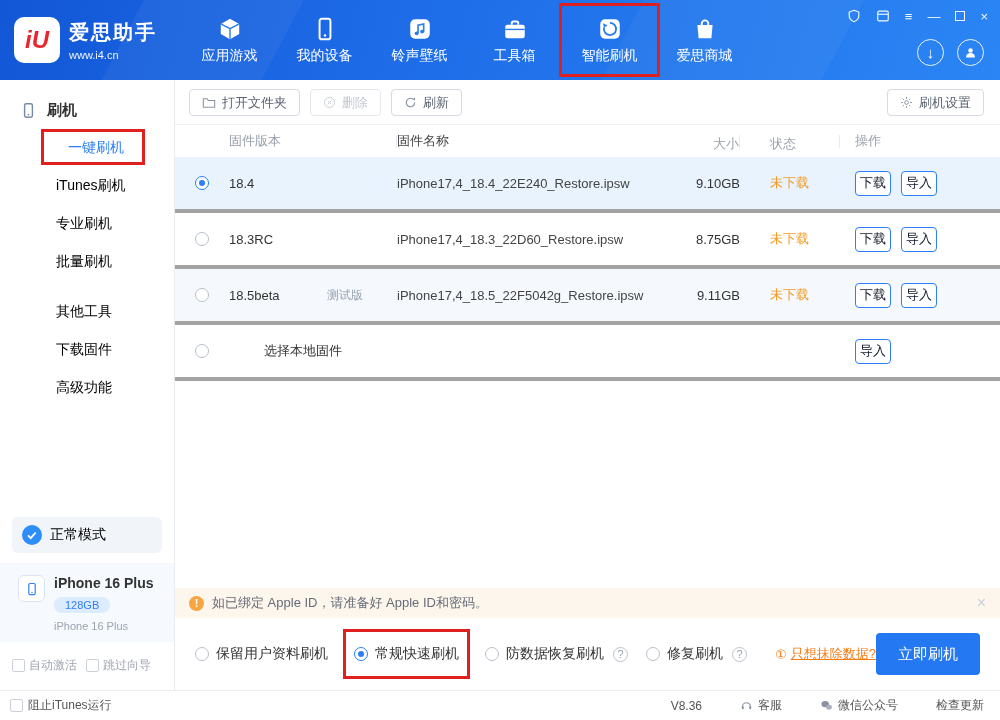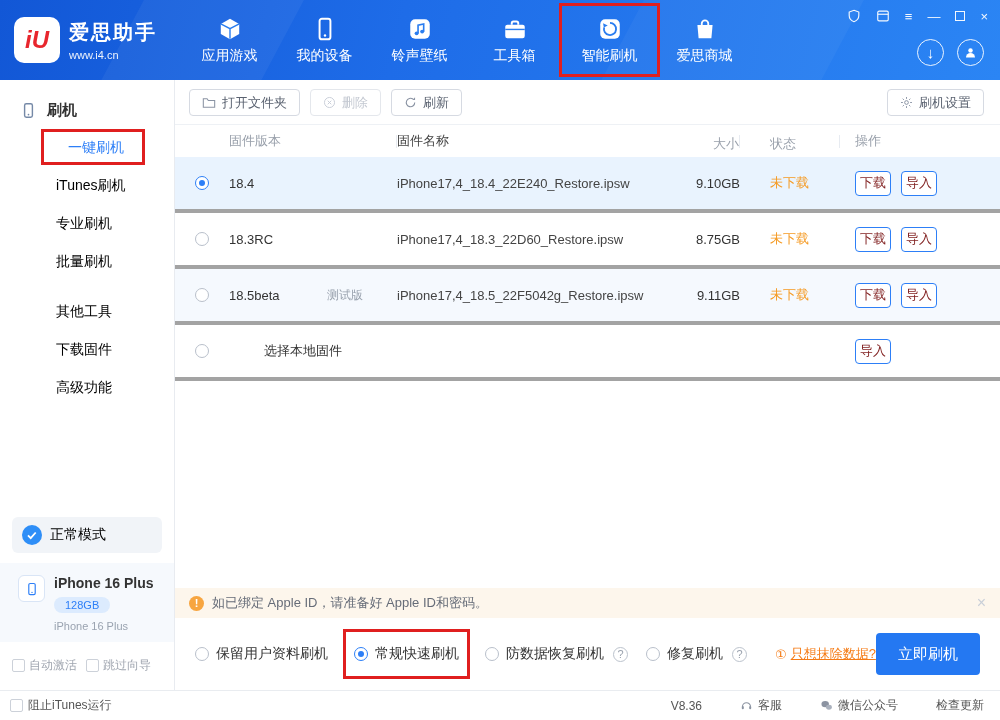--- a/index.html
+++ b/index.html
@@ -71,21 +71,21 @@
   .c-badge { width:70px; flex-shrink:0; font-size:12px; color:#98a1ad; }
   .c-name { flex:1; min-width:0; color:#444; }
   .c-size { width:96px; text-align:right; flex-shrink:0; }
   .c-status { width:100px; padding-left:30px; flex-shrink:0; }
   .c-actions { width:160px; padding-left:15px; display:flex; gap:10px; flex-shrink:0; }
   .thead .sep { border-right:1px solid #e7ebf1; height:13px; }
   .status-orange { color:#f59a23; }
   .radio { width:14px; height:14px; border:1px solid #b9c0cb; border-radius:50%; background:#fff; position:relative; cursor:pointer; flex-shrink:0; }
   .radio.on { border-color:#2d7ff7; }
   .radio.on::after { content:""; position:absolute; inset:3px; background:#2d7ff7; border-radius:50%; }
-  .abtn { width:36px; height:25px; border:1px solid #2d7ff7; color:#7f1d1d; background:#fff; border-radius:4px; font-size:13px;
+  .abtn { width:36px; height:25px; border:1px solid #2d7ff7; color:#0f172a; background:#fff; border-radius:4px; font-size:13px;
     display:flex; align-items:center; justify-content:center; cursor:pointer; }
   .tspacer { flex:1; }
 
   
   .notice { display:flex; align-items:center; height:30px; background:#fdf6ec; padding:0 14px; font-size:13px; color:#666c78; gap:8px; flex-shrink:0; }
   .notice-icon { width:15px; height:15px; border-radius:50%; background:#f7a540; color:#fff; font-size:11px; font-weight:bold;
     display:flex; align-items:center; justify-content:center; flex-shrink:0; }
   .notice-close { margin-left:auto; color:#c9cfd8; font-size:16px; cursor:pointer; }
 
   

